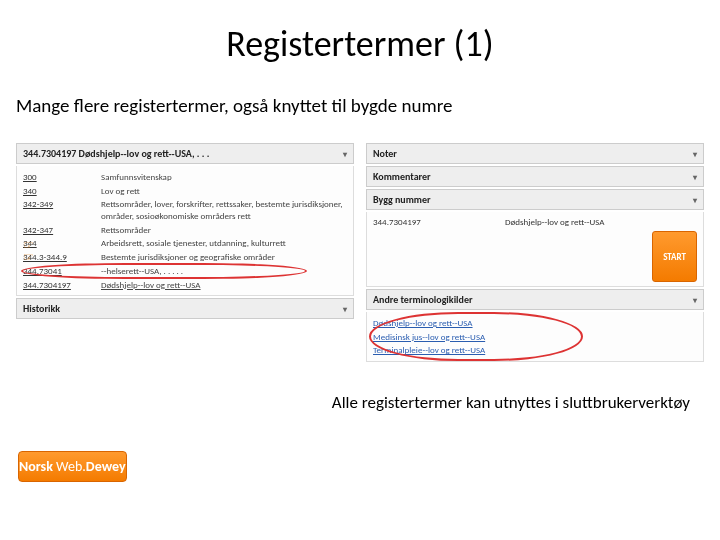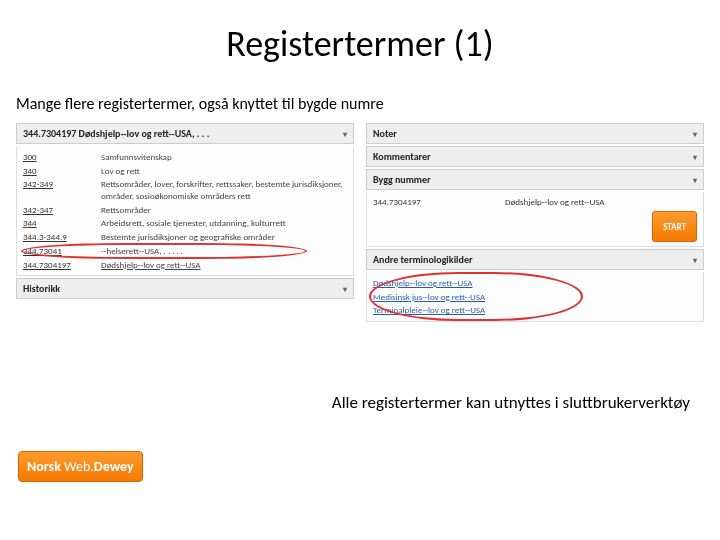--- a/index.html
+++ b/index.html
@@ -12,22 +12,22 @@
     position: relative;
     overflow: hidden;
   }
   .title {
     text-align: center;
     font-size: 36px;
     font-weight: 400;
     margin-top: 22px;
   }
   .subtitle {
-    font-size: 16px;
-    margin: 28px 0 10px 16px;
+    font-size: 19px;
+    margin: 28px 0 26px 16px;
   }
   .app {
     display: flex;
     gap: 12px;
     margin: 0 16px;
     font-size: 9px;
     color: #333;
   }
   .pane {
     flex: 1;
@@ -79,21 +79,21 @@
   .bygg-line { display: flex; align-items: center; gap: 12px; }
   .bygg-line .field1 { width: 120px; }
   .bygg-line .field2 { flex: 1; }
   .start-btn {
     display: inline-block;
     float: right;
     background: linear-gradient(#ff9a2e,#f47b00);
     color: #fff;
     font-weight: 700;
     font-size: 9px;
-    padding: 9px 10px;
+    padding: 19px 10px;
     border-radius: 3px;
     border: 1px solid #d96500;
     margin-top: 4px;
   }
   .close-x {
     background: #d33;
     color: #fff;
     width: 14px; height: 14px;
     font-size: 9px;
     line-height: 14px;
@@ -124,21 +124,21 @@
     font-size: 17px;
   }
   .brand {
     position: absolute;
     left: 18px;
     bottom: 58px;
     background: linear-gradient(#ff9a2e,#f47b00);
     color: #fff;
     font-weight: 700;
     font-size: 14px;
-    padding: 6px 8px;
+    padding: 6px 0;
     border-radius: 4px;
     border: 1px solid #d96500;
   }
   .brand .thin { font-weight: 400; }
 </style>
 </head>
 <body>
 
 <div class="title">Registertermer (1)</div>
 <div class="subtitle">Mange flere registertermer, også knyttet til bygde numre</div>

